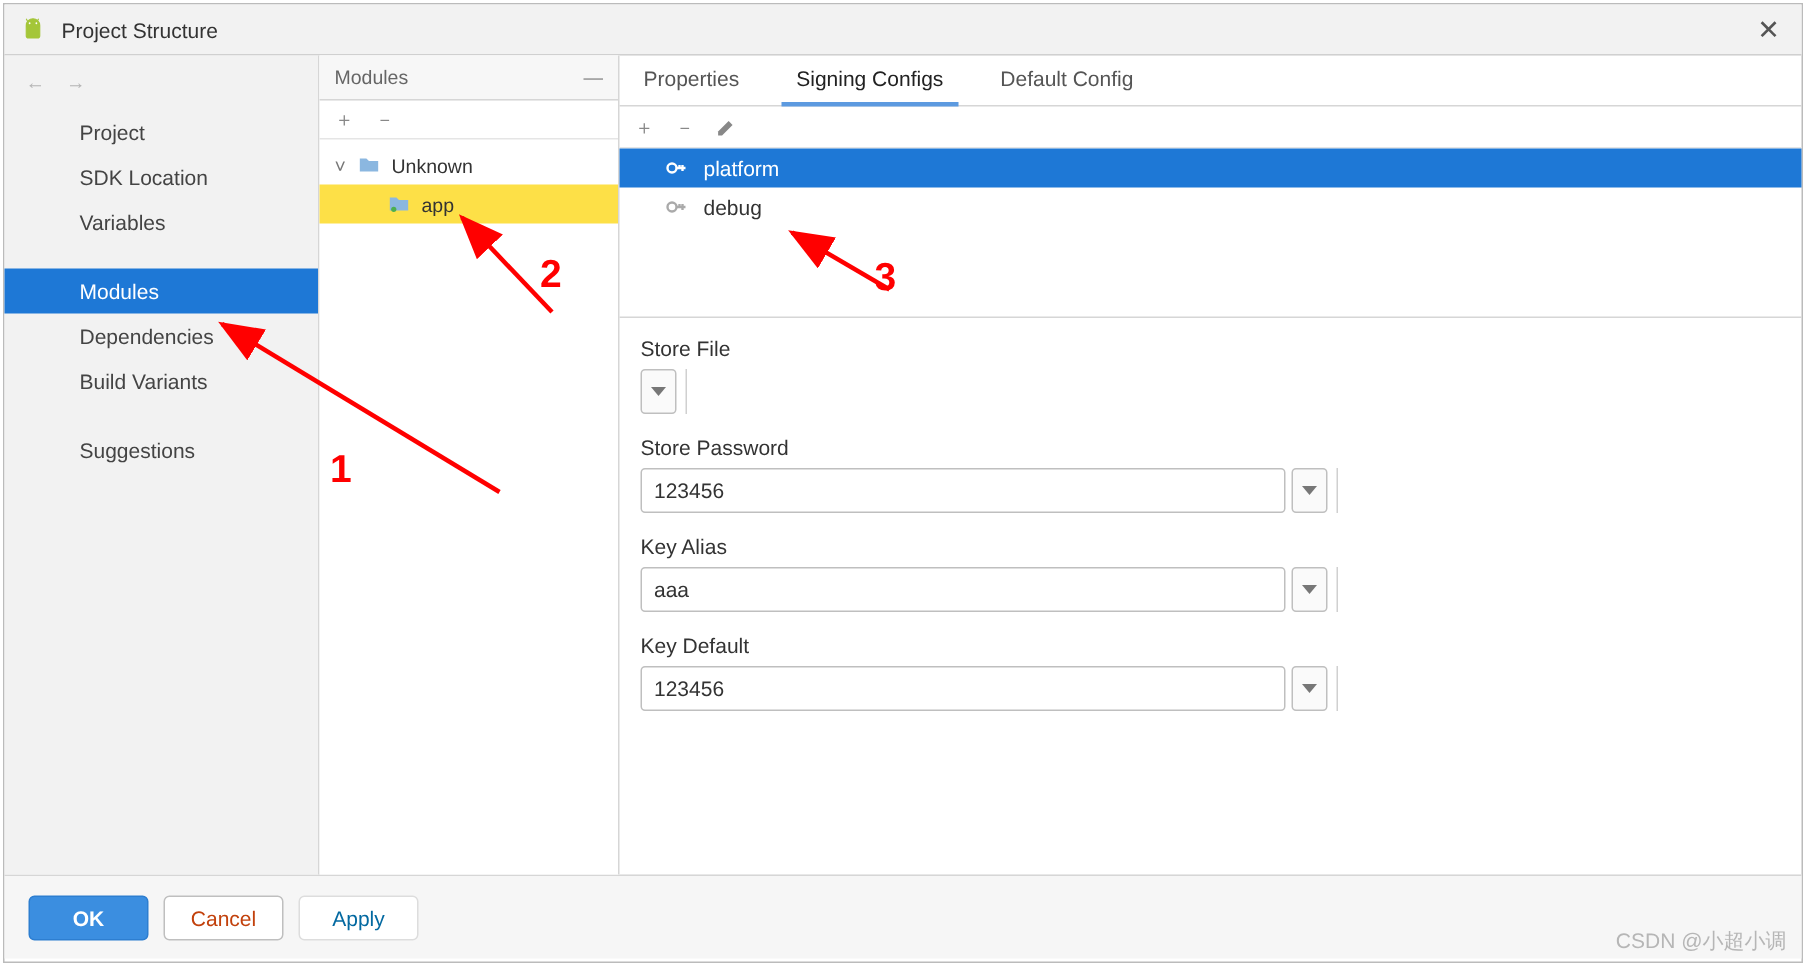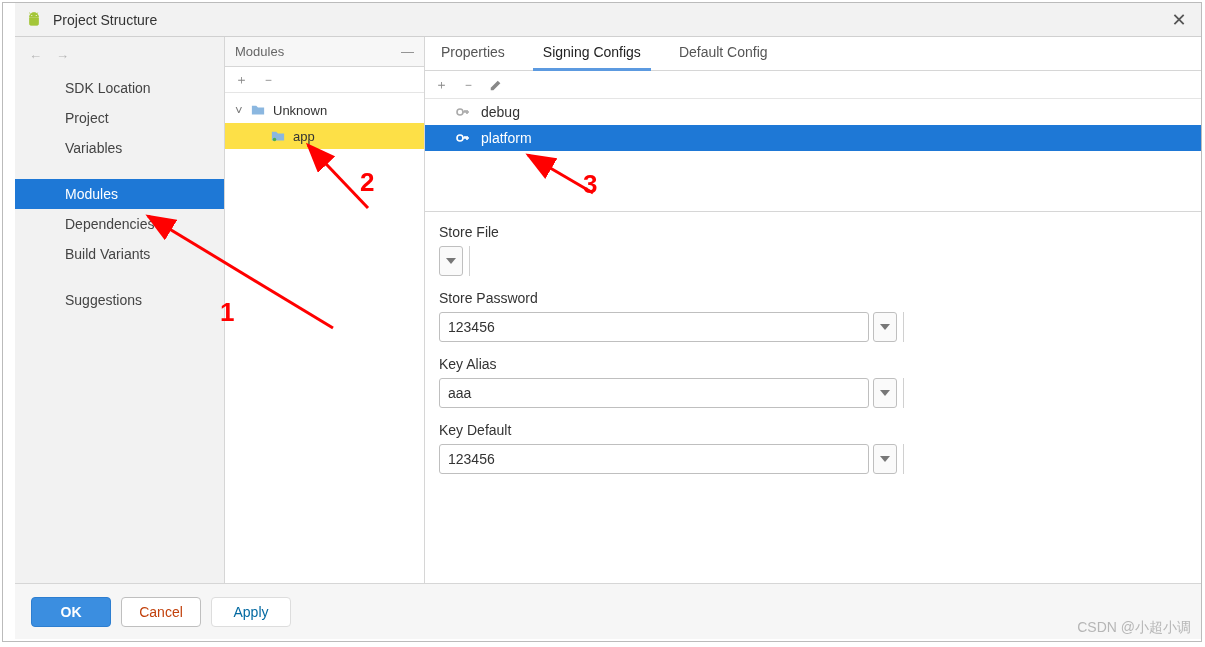--- a/index.html
+++ b/index.html
@@ -1,21 +1,21 @@
 <!DOCTYPE html>
 <html><head>
 <meta charset="utf-8">
 <style>
 * { box-sizing: border-box; margin: 0; padding: 0; }
 body {
   font-family: -apple-system, BlinkMacSystemFont, "Segoe UI", Arial, sans-serif;
   font-size: 13px; color: #333; background: #fff;
   width: 1205px; height: 647px; overflow: hidden;
 }
-.dialog { width: 1200px; height: 640px; border: 1px solid #bbb; background: #fff; position: relative; margin: 2px; padding-left: 12px; }
+.dialog { width: 1200px; height: 640px; border: 1px solid #bbb; background: #fff; position: relative; margin: 2px; }
 .titlebar { height: 34px; display: flex; align-items: center; padding: 0 10px; border-bottom: 1px solid #d0d0d0; background: #f2f2f2; }
 .titlebar .app-icon { width: 18px; height: 18px; margin-right: 10px; }
 .titlebar .title { flex: 1; font-size: 14px; color: #333; }
 .titlebar .close { width: 24px; text-align: center; font-size: 18px; cursor: pointer; color: #555; }
 
 .body { display: flex; height: 546px; }
 .leftnav { width: 210px; background: #f2f2f2; border-right: 1px solid #d6d6d6; }
 .nav-arrows { height: 22px; padding: 10px 14px 4px; display: flex; gap: 14px; color: #b5b5b5; }
 .nav-list { margin-top: 14px; }
 .nav-item { padding: 7px 22px 7px 50px; cursor: pointer; color: #444; font-size: 14px; }
@@ -81,22 +81,22 @@
   </div>
 
   <div class="body">
 
     <div class="leftnav">
       <div class="nav-arrows">
         <span>←</span>
         <span>→</span>
       </div>
       <div class="nav-list">
+        <div class="nav-item">Project</div>
         <div class="nav-item">SDK Location</div>
-        <div class="nav-item">Project</div>
         <div class="nav-item">Variables</div>
         <div class="nav-sep"></div>
         <div class="nav-item selected">Modules</div>
         <div class="nav-item">Dependencies</div>
         <div class="nav-item">Build Variants</div>
         <div class="nav-sep"></div>
         <div class="nav-item">Suggestions</div>
       </div>
     </div>
 
@@ -137,33 +137,33 @@
       <div class="sub-toolbar">
         <span>＋</span>
         <span>－</span>
         <span>
           <svg width="14" height="14" viewBox="0 0 16 16">
               <path fill="#888" d="M2 11l8-8 3 3-8 8H2v-3z"></path>
             </svg>
         </span>
       </div>
       <div class="config-list">
+        <div class="config-row selected">
+          <svg class="key-icon" viewBox="0 0 16 16">
+              <circle cx="5" cy="8" r="3" fill="none" stroke="#fff" stroke-width="1.6"></circle>
+              <path stroke="#fff" stroke-width="1.6" d="M8 8h6m-2-2v4m-2-4v2"></path>
+            </svg>
+          <span>platform</span>
+        </div>
         <div class="config-row">
           <svg class="key-icon" viewBox="0 0 16 16">
               <circle cx="5" cy="8" r="3" fill="none" stroke="#aaa" stroke-width="1.6"></circle>
               <path stroke="#aaa" stroke-width="1.6" d="M8 8h6m-2-2v4m-2-4v2"></path>
             </svg>
           <span>debug</span>
-        </div>
-        <div class="config-row selected">
-          <svg class="key-icon" viewBox="0 0 16 16">
-              <circle cx="5" cy="8" r="3" fill="none" stroke="#fff" stroke-width="1.6"></circle>
-              <path stroke="#fff" stroke-width="1.6" d="M8 8h6m-2-2v4m-2-4v2"></path>
-            </svg>
-          <span>platform</span>
         </div>
       </div>
 
       <div class="form-area">
         <div class="form-group">
           <label class="form-label">Store File</label>
           <div class="input-row">
             <div class="drop-btn">
               <svg width="10" height="6" viewBox="0 0 10 6">
                   <path fill="#777" d="M0 0h10L5 6z"></path>

